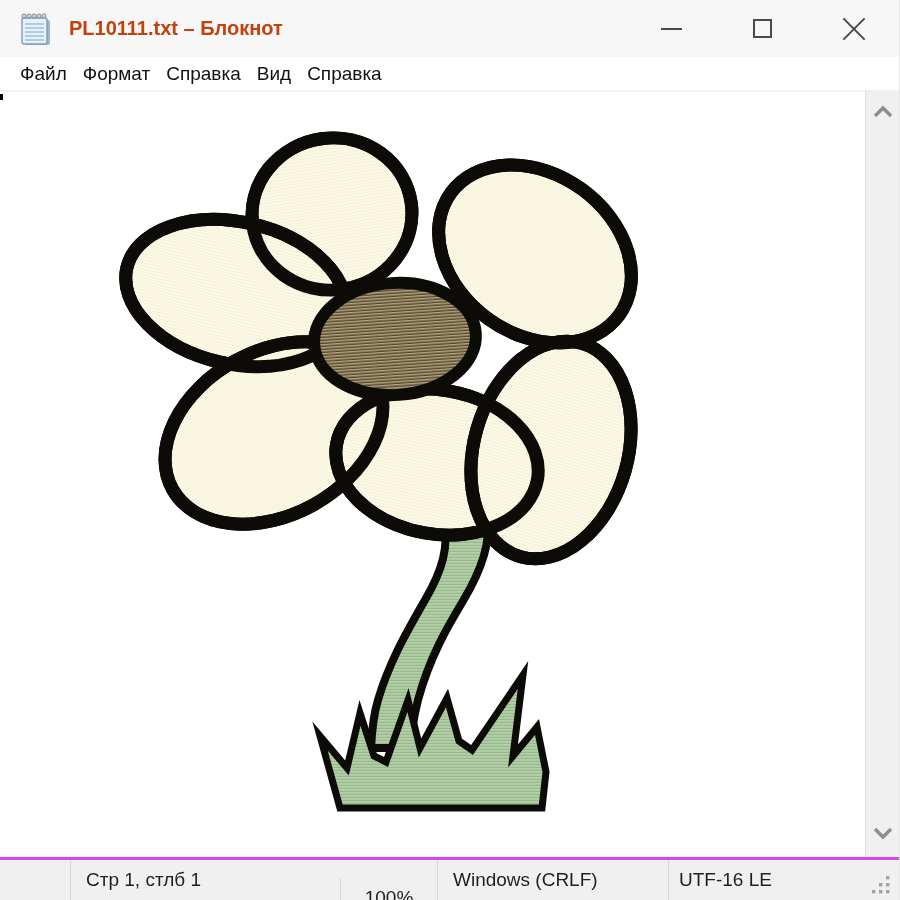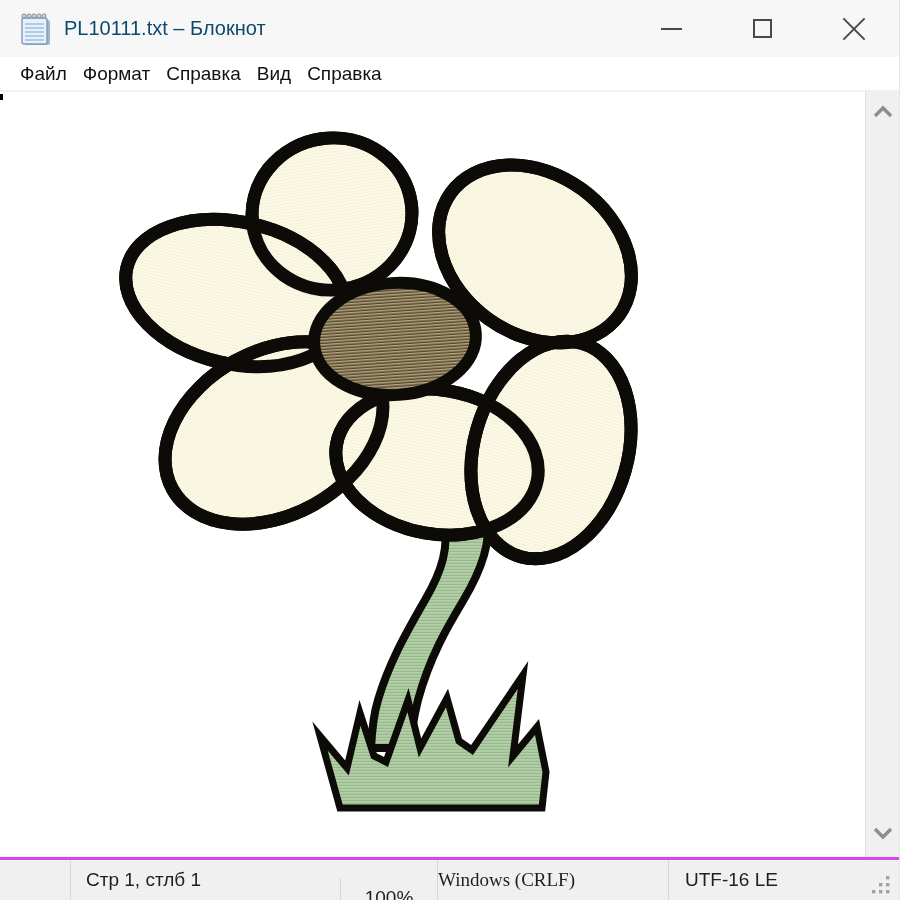--- a/index.html
+++ b/index.html
@@ -6,21 +6,21 @@
   body{
     width:900px;height:900px;overflow:hidden;
     font-family:"Liberation Sans",sans-serif;
     background:#ffffff;
   }
   .window{position:relative;width:900px;height:900px;background:#fff;box-sizing:border-box;border-right:1px solid #e6e6e6;}
 
   
   .titlebar{position:absolute;left:0;top:0;width:100%;height:57px;background:#f7f7f7;display:flex;align-items:center;}
   .app-icon{margin-left:19px;width:32px;height:34px;flex:0 0 auto;}
-  .title-text{margin-left:13px;font-size:20px;color:#0c4a6e;white-space:nowrap;}
+  .title-text{margin-left:18px;font-size:20px;color:#c2410c;white-space:nowrap;font-weight:bold;}
   .caption{position:absolute;right:0;top:0;height:57px;display:flex;}
   .cap-btn{width:91px;height:57px;display:flex;align-items:center;justify-content:center;background:transparent;border:none;padding:0;}
   .min-glyph{width:21px;height:2px;background:#4a4a4a;}
   .max-glyph{width:19px;height:19px;border:2px solid #4a4a4a;box-sizing:border-box;background:transparent;}
   .close-glyph{position:relative;width:24px;height:24px;}
   .close-glyph::before,.close-glyph::after{content:"";position:absolute;left:-3px;top:11px;width:30px;height:2px;background:#4a4a4a;}
   .close-glyph::before{transform:rotate(45deg);}
   .close-glyph::after{transform:rotate(-45deg);}
 
   
@@ -37,22 +37,22 @@
   .sb-btn{position:absolute;left:0;width:33px;height:36px;display:flex;align-items:center;justify-content:center;background:transparent;border:none;padding:0;}
   .sb-btn.up{top:4px;}
   .sb-btn.down{bottom:6px;}
 
   
   .statusbar{position:absolute;left:0;top:857px;width:100%;height:43px;background:#f0f0f0;border-top:3px solid #d946ef;box-sizing:border-box;display:flex;font-size:19px;color:#1f1f1f;}
   .cell{height:100%;display:flex;align-items:center;box-sizing:border-box;border-left:1px solid #d7d7d7;white-space:nowrap;}
   .cell.c-blank{width:70px;border-left:none;}
   .cell.c-pos{width:270px;padding-left:15px;}
   .cell.c-zoom{width:97px;justify-content:center;margin-top:18px;}
-  .cell.c-eol{width:231px;font-family:Liberation Serif, serif;}
-  .cell.c-enc{flex:1;padding-left:16px;}
+  .cell.c-eol{width:231px;padding-left:15px;}
+  .cell.c-enc{flex:1;padding-left:10px;}
   .grip{position:absolute;right:6px;bottom:3px;width:21px;height:21px;}
 </style>
 </head>
 <body>
 
 <div class="window">
 
   <div class="titlebar">
     <svg class="app-icon" viewBox="0 0 32 34" xmlns="http://www.w3.org/2000/svg">
       <rect x="6" y="8" width="25" height="25" rx="2" fill="#9fb6cc"></rect>

